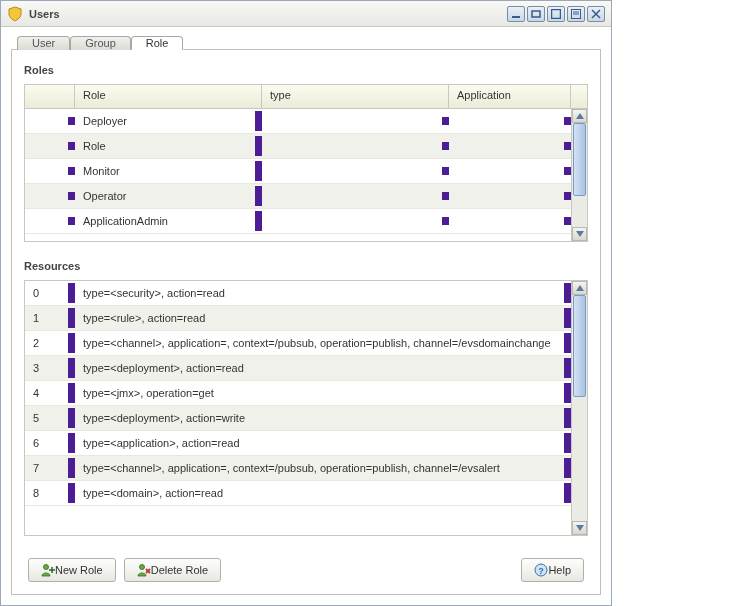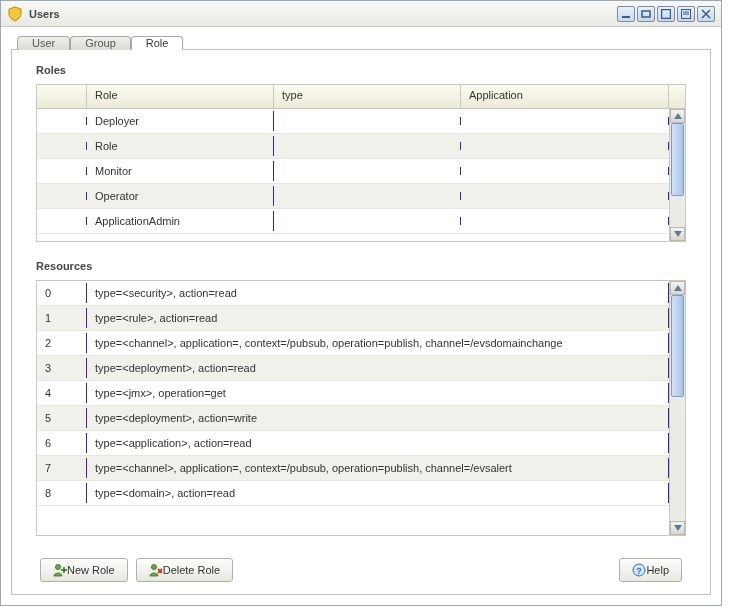--- a/index.html
+++ b/index.html
@@ -4,21 +4,21 @@
 <style>
 * { box-sizing: border-box; }
 body {
   margin: 0; padding: 0;
   font-family: Arial, Helvetica, sans-serif;
   font-size: 11px;
   background: #fff;
   color: #333;
 }
 .window {
-  width: 722px; height: 606px;
+  width: 612px; height: 606px;
   border: 1px solid #9aa8b8;
   background: #fff;
   display: flex; flex-direction: column;
 }
 .titlebar {
   height: 26px;
   background: linear-gradient(#f8f8f6, #e8e8e4);
   border-bottom: 1px solid #c8c8c0;
   display: flex; align-items: center;
   padding: 0 6px;
@@ -56,21 +56,21 @@
 }
 .tab.active {
   background: #fff; color: #333;
   border-bottom: 1px solid #fff;
   z-index: 2;
 }
 .tab-body {
   border: 1px solid #c0c0b8;
   background: #fff;
   flex: 1;
-  padding: 10px 24px;
+  padding: 10px 12px;
   display: flex; flex-direction: column;
   overflow: hidden;
 }
 .section-label {
   font-weight: bold; color: #444;
   margin: 4px 0 8px 0;
 }
 .grid {
   border: 1px solid #c8c8c0;
   display: flex; flex-direction: column;
@@ -91,21 +91,21 @@
 }
 .grid-rows { flex: 1; }
 .row {
   display: flex; height: 25px;
   border-bottom: 1px solid #e8e8e0;
   align-items: center;
 }
 .row.alt { background: #f1f1ec; }
 .cell {
   padding: 4px 8px;
-  border-right: 1px solid #4c1d95;
+  border-right: 7px solid #4c1d95;
   overflow: hidden; white-space: nowrap; text-overflow: ellipsis;
   color: #333;
 }
 .scrollbar {
   width: 16px;
   background: #ebebe6;
   border-left: 1px solid #c8c8c0;
   display: flex; flex-direction: column;
   align-items: stretch;
 }

